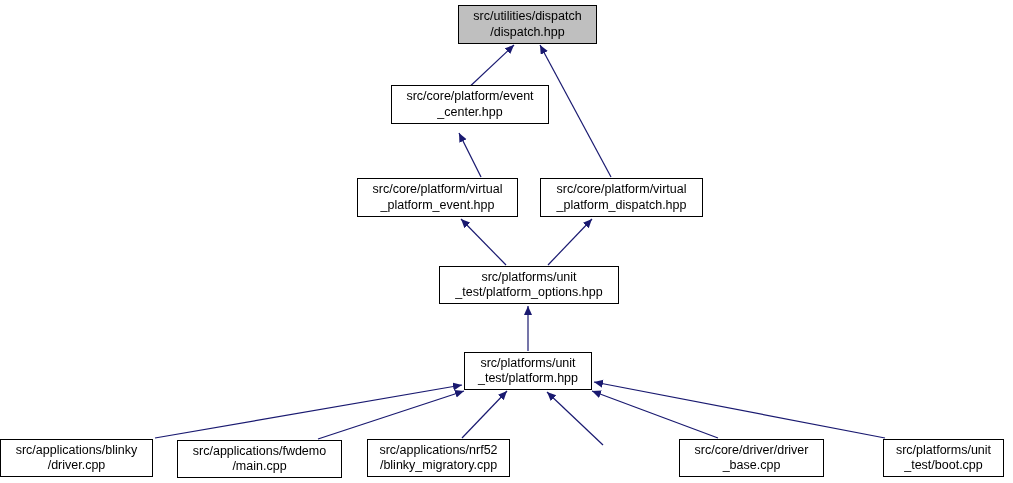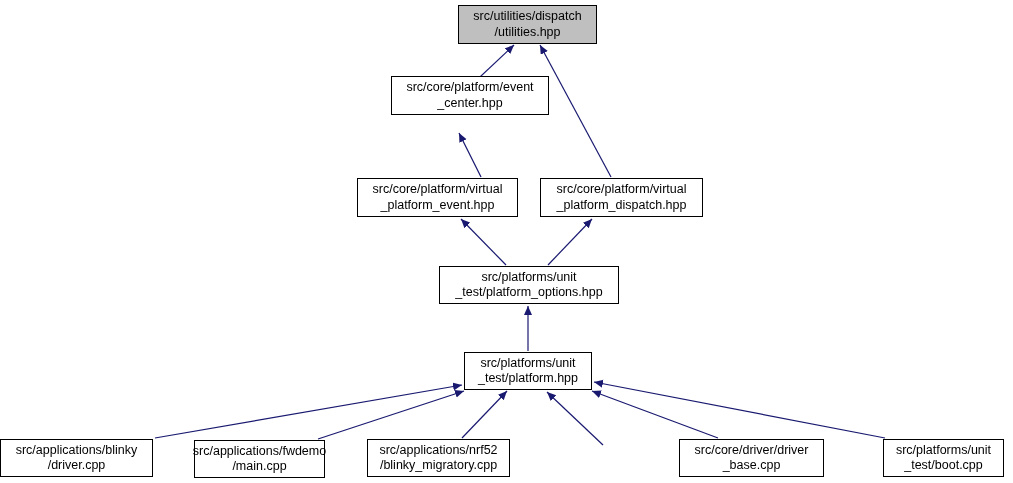--- a/index.html
+++ b/index.html
@@ -58,24 +58,24 @@
     <line class="edge" x1="155" y1="438" x2="462" y2="385" marker-end="url(#arrow)"></line>
     <line class="edge" x1="318" y1="439" x2="464" y2="391" marker-end="url(#arrow)"></line>
     <line class="edge" x1="462" y1="438" x2="507" y2="391" marker-end="url(#arrow)"></line>
     <line class="edge" x1="603" y1="445" x2="547" y2="392" marker-end="url(#arrow)"></line>
     <line class="edge" x1="718" y1="438" x2="592" y2="391" marker-end="url(#arrow)"></line>
     <line class="edge" x1="885" y1="438" x2="594" y2="382" marker-end="url(#arrow)"></line>
   </svg>
 
   <div class="node highlight" style="left:458px;top:5px;width:139px;height:39px">
     <span>src/utilities/dispatch</span>
-    <span>/utilities.hpp</span>
+    <span>/dispatch.hpp</span>
   </div>
 
-  <div class="node" style="left:391px;top:76px;width:158px;height:39px">
+  <div class="node" style="left:391px;top:85px;width:158px;height:39px">
     <span>src/core/platform/event</span>
     <span>_center.hpp</span>
   </div>
 
   <div class="node" style="left:357px;top:178px;width:161px;height:39px">
     <span>src/core/platform/virtual</span>
     <span>_platform_event.hpp</span>
   </div>
 
   <div class="node" style="left:540px;top:178px;width:163px;height:39px">
@@ -91,21 +91,21 @@
   <div class="node" style="left:464px;top:352px;width:128px;height:38px">
     <span>src/platforms/unit</span>
     <span>_test/platform.hpp</span>
   </div>
 
   <div class="node" style="left:0;top:439px;width:153px;height:38px">
     <span>src/applications/blinky</span>
     <span>/driver.cpp</span>
   </div>
 
-  <div class="node" style="left:194px;top:440px;width:131px;height:38px">
+  <div class="node" style="left:177px;top:440px;width:165px;height:38px">
     <span>src/applications/fwdemo</span>
     <span>/main.cpp</span>
   </div>
 
   <div class="node" style="left:367px;top:439px;width:143px;height:38px">
     <span>src/applications/nrf52</span>
     <span>/blinky_migratory.cpp</span>
   </div>
 
 

